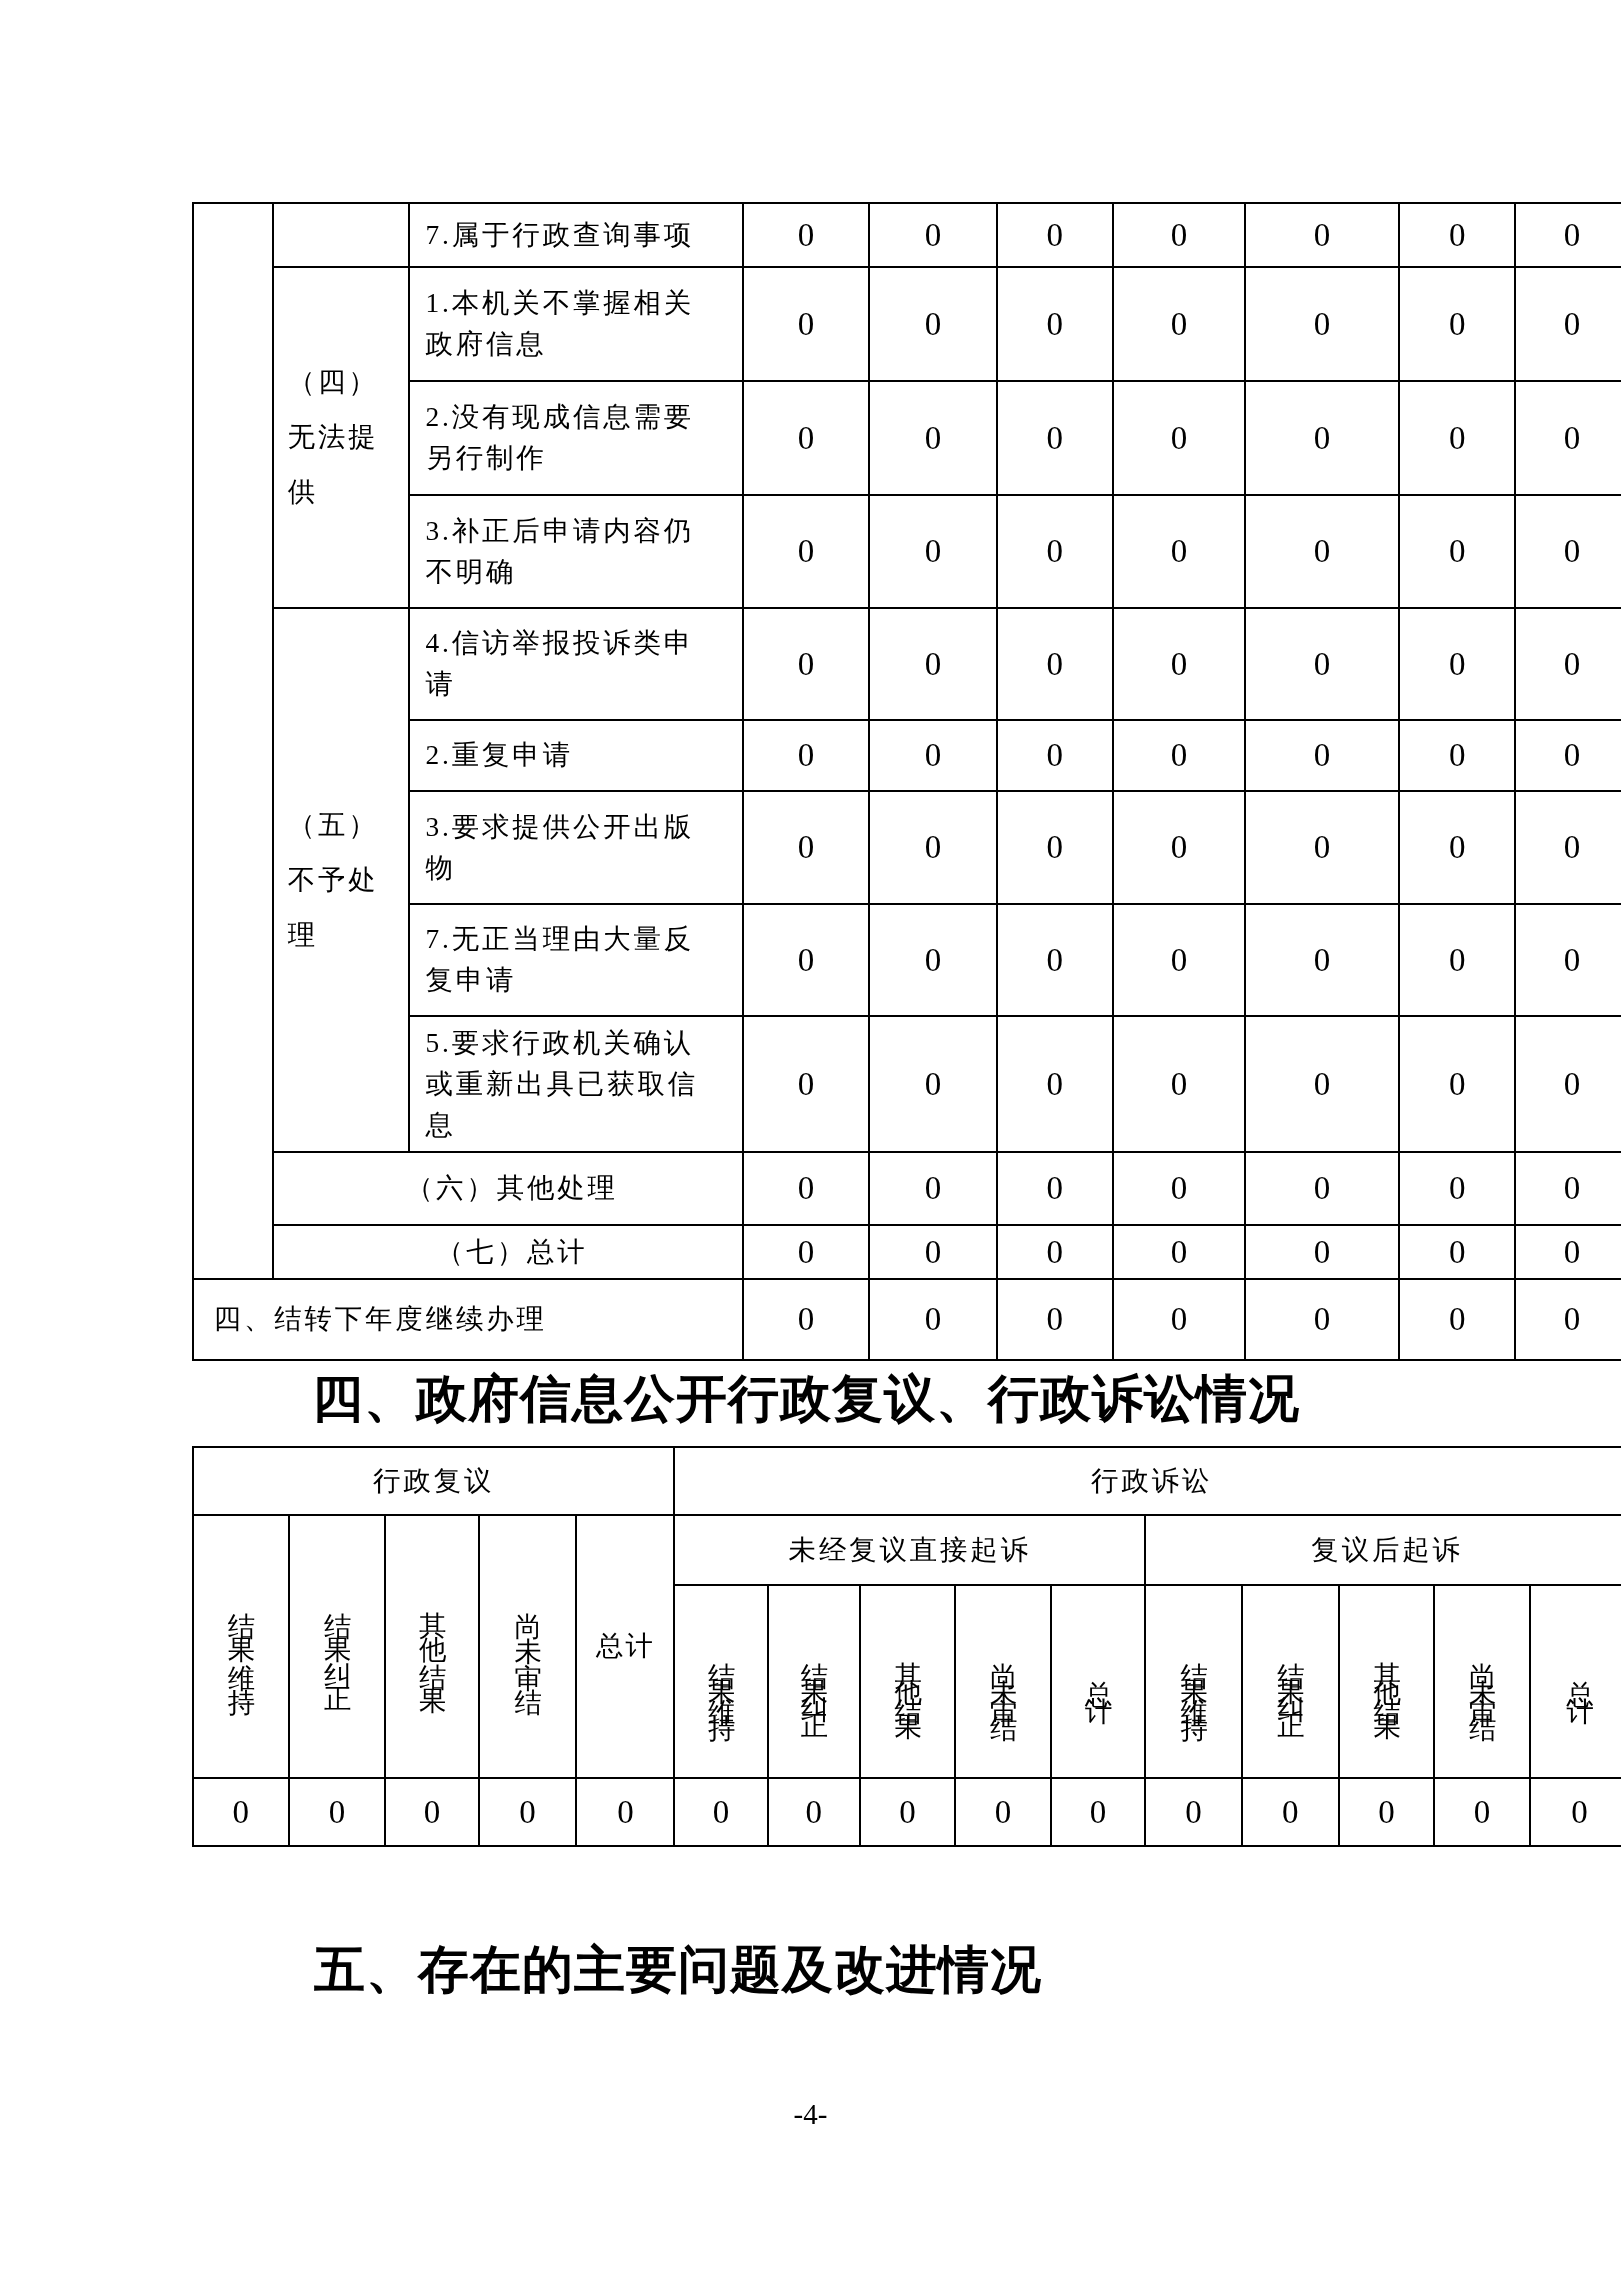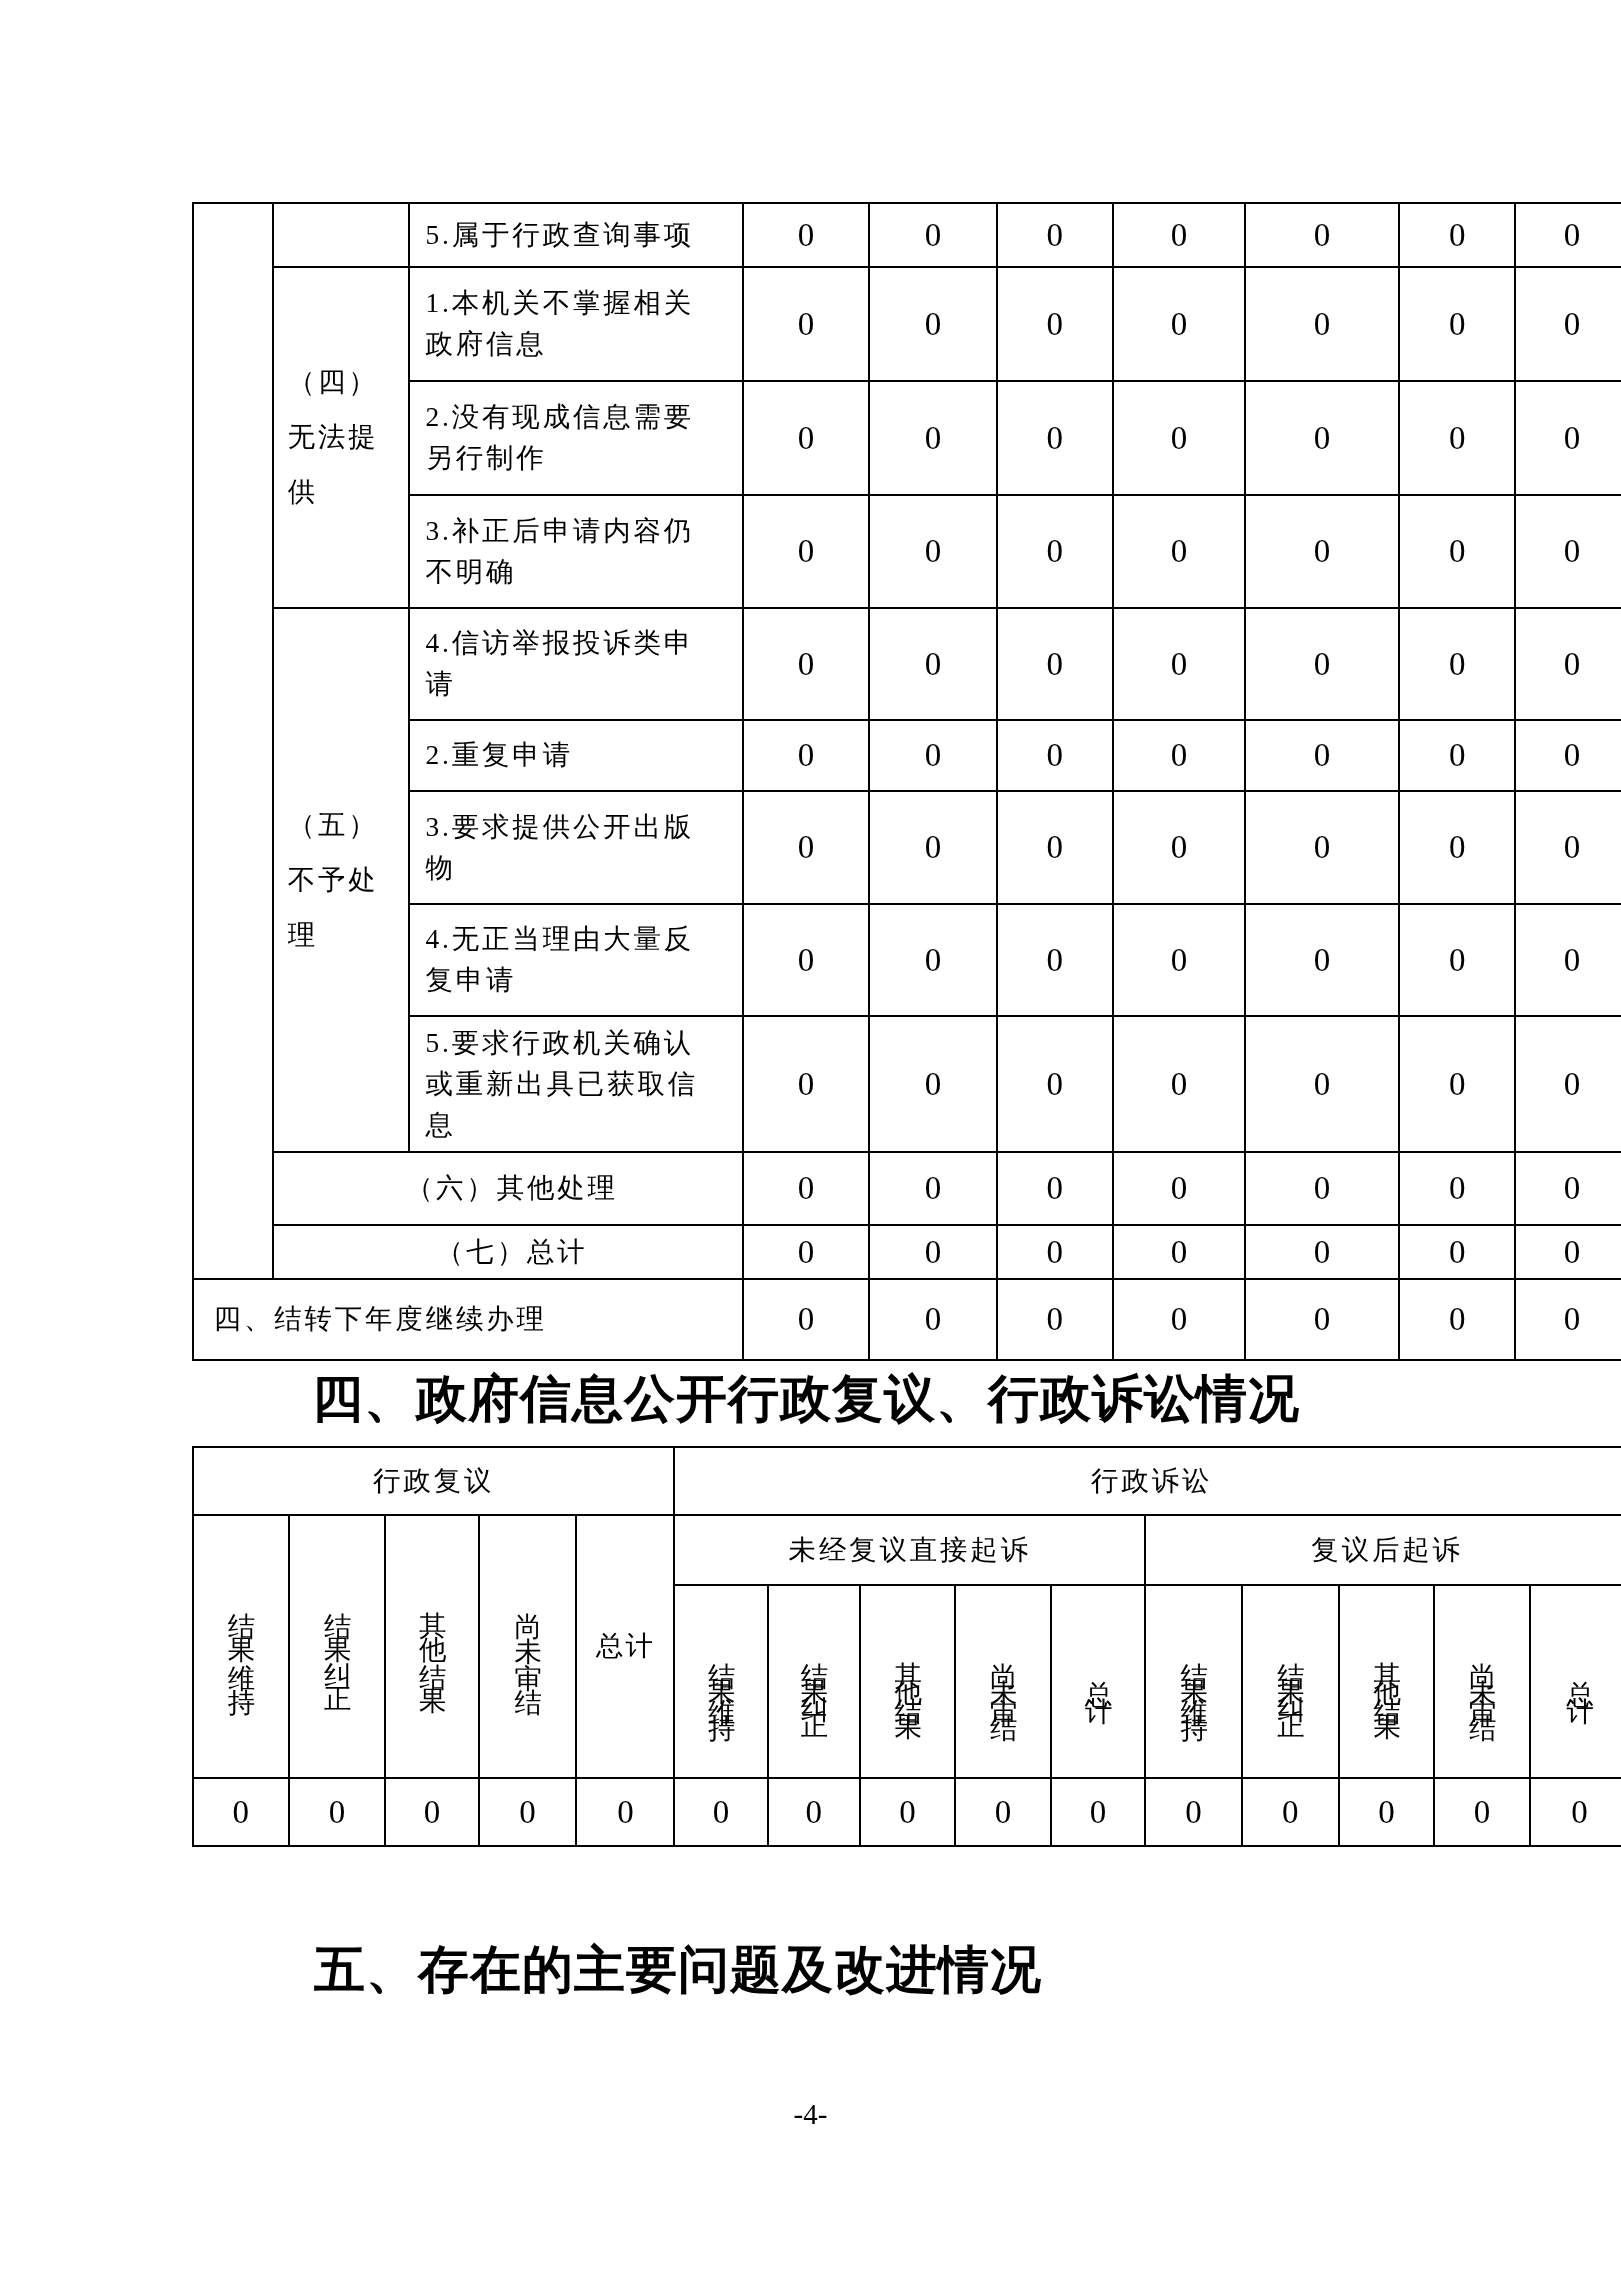--- a/index.html
+++ b/index.html
@@ -110,21 +110,21 @@
         <col style="width:100px">
       <col style="width:114px">
         <col style="width:133px">
         <col style="width:100px">
       <col style="width:98px">
     </colgroup>
     <tbody>
         <tr style="height:64px">
       <td rowspan="11"></td>
       <td></td>
-      <td class="lbl">5.属于行政查询事项</td>
+      <td class="lbl">7.属于行政查询事项</td>
       <td class="num">0</td>
       <td class="num">0</td>
       <td class="num">0</td>
       <td class="num">0</td>
       <td class="num">0</td>
       <td class="num">0</td>
       <td class="num">0</td>
     </tr>
     <tr style="height:114px">
       <td rowspan="3" class="cat">（四）
@@ -191,21 +191,21 @@
 物</td>
       <td class="num">0</td>
       <td class="num">0</td>
       <td class="num">0</td>
       <td class="num">0</td>
       <td class="num">0</td>
       <td class="num">0</td>
       <td class="num">0</td>
     </tr>
     <tr style="height:112px">
-      <td class="lbl">4.无正当理由大量反
+      <td class="lbl">7.无正当理由大量反
 复申请</td>
       <td class="num">0</td>
       <td class="num">0</td>
       <td class="num">0</td>
       <td class="num">0</td>
       <td class="num">0</td>
       <td class="num">0</td>
       <td class="num">0</td>
     </tr>
     <tr style="height:136px">

